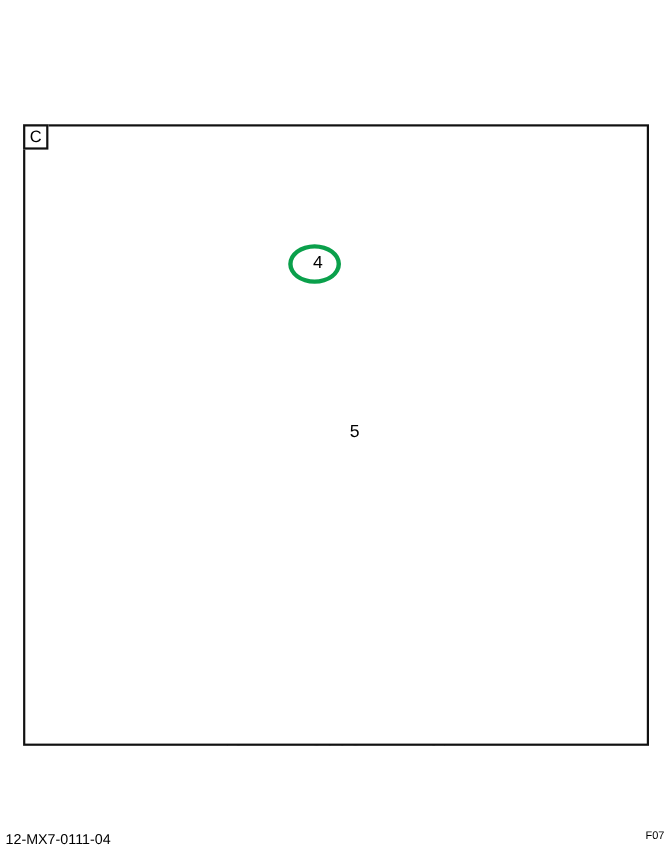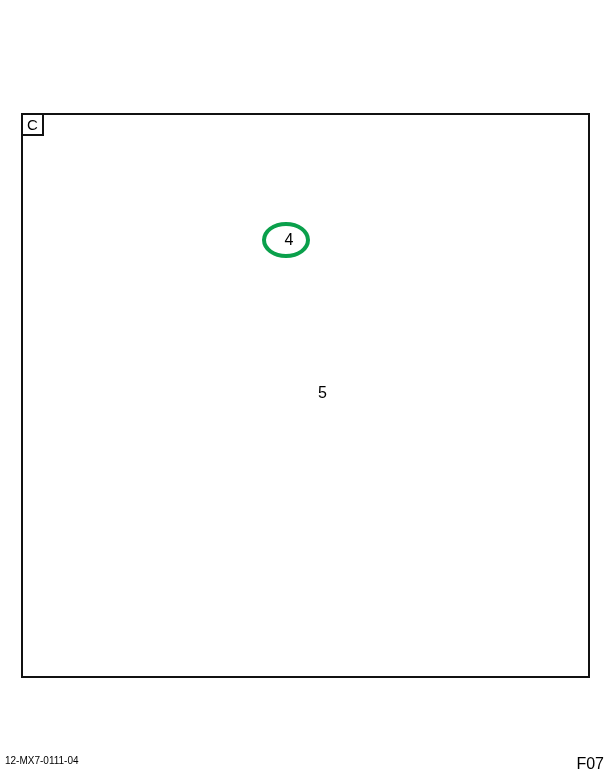--- a/index.html
+++ b/index.html
@@ -37,22 +37,22 @@
     position:absolute;left:0;top:0;width:56px;height:44px;
     display:flex;align-items:center;justify-content:center;
     font-size:16px;color:#000;padding-left:6px;box-sizing:border-box;
   }
   .callout-5-num{
     position:absolute;left:318px;top:384px;
     font-size:16px;color:#000;
   }
 
   
-  .footer-left{position:absolute;left:5px;top:755px;font-size:10px;}
-  .footer-right{position:absolute;right:6px;top:755px;font-size:16px;}
+  .footer-left{position:absolute;left:5px;top:755px;font-size:13px;}
+  .footer-right{position:absolute;right:6px;top:755px;font-size:10px;}
 </style>
 </head>
 <body>
 
 <div id="sheet">
 
   <div class="art">
     <svg viewBox="0 0 569 565" xmlns="http://www.w3.org/2000/svg">
       <defs>
 

